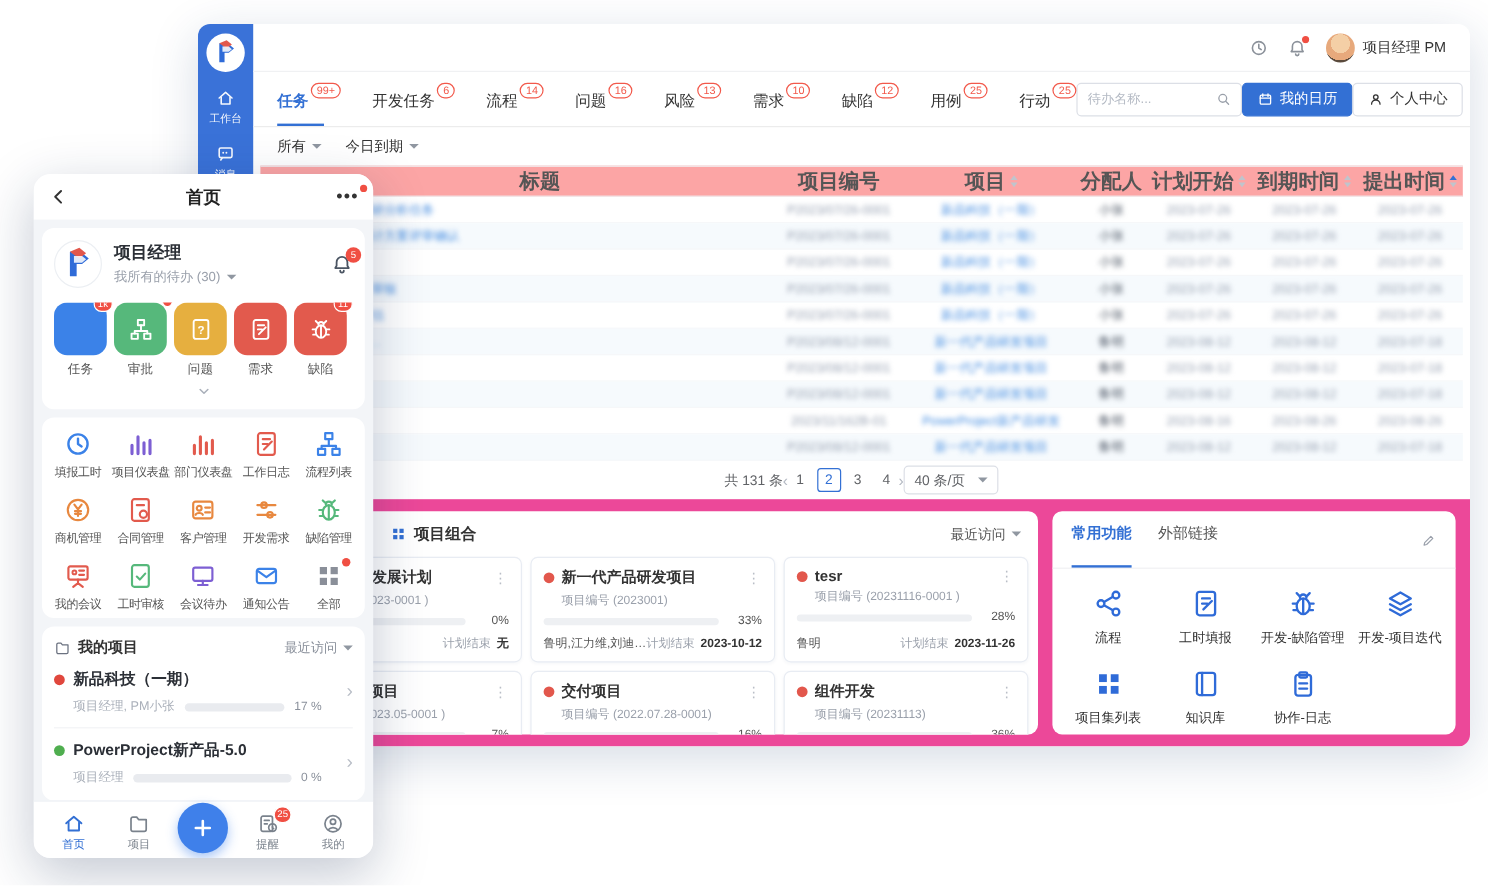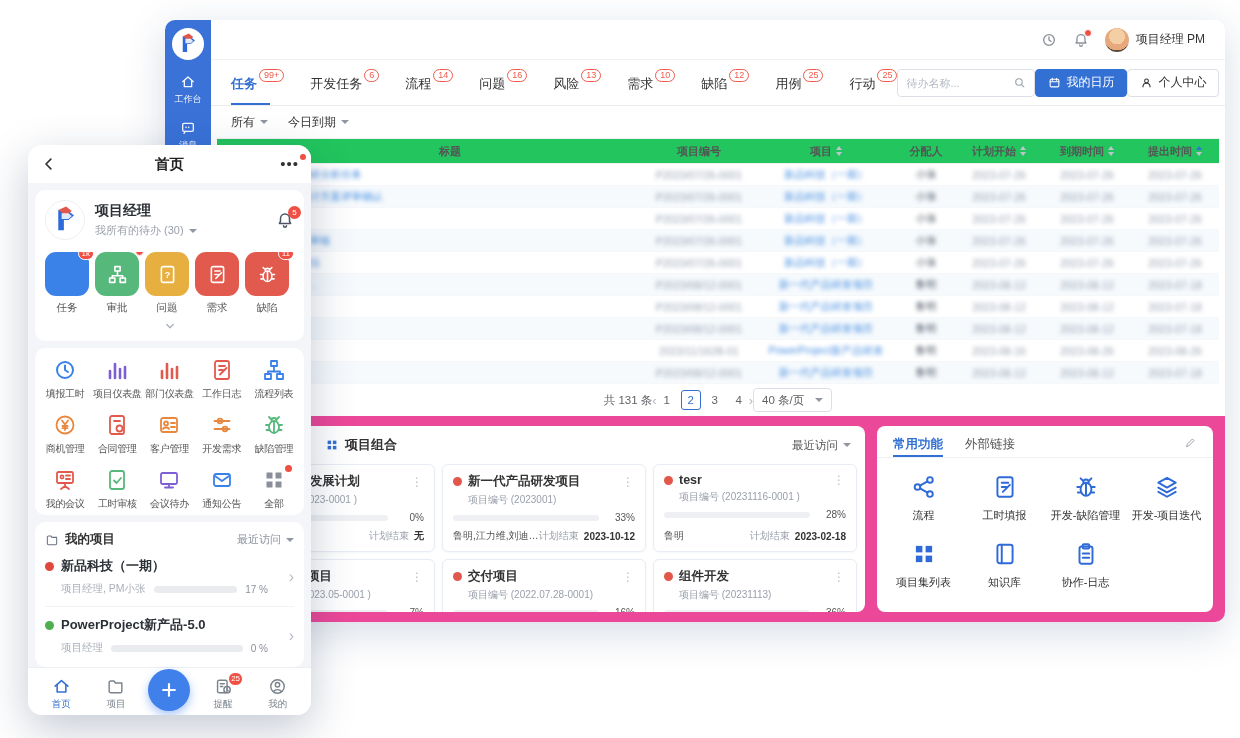--- a/index.html
+++ b/index.html
@@ -41,21 +41,21 @@
   .btn .ic { width:13px; height:13px; }
   .btn-primary { background:#3370d4; color:#fff; border:1px solid #3370d4; }
   .btn-plain { background:#fff; color:#333; border:1px solid #dcdfe6; }
 
   .d-filters { height:32px; display:flex; align-items:center; gap:20px; padding:0 20px; font-size:12px; color:#333; flex-shrink:0; }
   .filter { display:flex; align-items:center; cursor:pointer;justify-content:center; }
   .caret { width:0; height:0; border:4px solid transparent; border-top-color:#9097a1; margin-left:5px; transform:translateY(2px); }
 
   .d-table { padding:0 6px; flex-shrink:0; }
   .thead, .trow { display:flex; align-items:center; }
-  .thead { background:#22c55e; border-top:1px solid #f0f1f3; border-bottom:1px solid #f0f1f3; height:26px; font-size:11px; color:#555; font-weight:bold; }
+  .thead { background:#fca5a5; border-top:1px solid #f0f1f3; border-bottom:1px solid #f0f1f3; height:26px; font-size:17px; color:#555; font-weight:bold; }
   .trow { height:22px; font-size:10.5px; border-bottom:1px solid #f6f7f9; }
   .trow:nth-child(even) { background:#f6fafd; }
   .col-chk { width:36px; display:flex; justify-content:center; flex-shrink:0; }
   .chk-circle { width:11px; height:11px; border:1px solid #c0c4cc; border-radius:50%; }
   .col-title { flex:1; min-width:0; padding-left:4px; }
   .col-code { width:112px; flex-shrink:0; }
   .col-proj { width:142px; flex-shrink:0; }
   .col-asg { width:58px; flex-shrink:0; }
   .col-date { width:88px; flex-shrink:0; }
   .th { display:flex; align-items:center; gap:4px; }
@@ -95,21 +95,21 @@
   .pc-track { flex:1; height:6px; background:#eef0f3; border-radius:3px; overflow:hidden; }
   .pc-fill { height:100%; background:#5cb463; border-radius:3px; }
   .pc-pct { font-size:10px; color:#555; width:28px; text-align:right; }
   .pc-foot { display:flex; align-items:center; font-size:10px; color:#8a909b; margin-top:auto; }
   .pc-members { flex:1; white-space:nowrap; overflow:hidden; text-overflow:ellipsis; color:#555; }
   .pc-endl { color:#9aa0ab; margin-right:5px; }
   .pc-endv { color:#333; font-weight:bold; white-space:nowrap; }
 
   .qk-panel { width:336px; flex-shrink:0; display:flex; flex-direction:column; }
   .qk-head { display:flex; align-items:center; gap:22px; padding:10px 16px 0; border-bottom:1px solid #f0f1f3; }
-  .qk-tab { font-size:12.5px; color:#555; padding-bottom:4px; position:relative; cursor:pointer; white-space:nowrap; }
+  .qk-tab { font-size:12.5px; color:#555; padding-bottom:20px; position:relative; cursor:pointer; white-space:nowrap; }
   .qk-tab.active { color:#3370d4; font-weight:bold; }
   .qk-tab.active::after { content:""; position:absolute; left:0; right:0; bottom:0; height:2px; background:#3370d4; }
   .qk-edit { margin-left:auto; color:#9aa0ab; display:flex; align-items:center; padding-bottom:8px; }
   .qk-edit .ic { width:13px; height:13px; }
   .qk-grid { display:grid; grid-template-columns:repeat(4,1fr); row-gap:18px; padding:16px 6px; }
   .qk-item { display:flex; flex-direction:column; align-items:center; gap:8px; cursor:pointer; }
   .qk-item .ic { width:26px; height:26px; color:#2f6bd8; }
   .qk-label { font-size:11px; color:#333; white-space:nowrap; }
 
   
@@ -661,21 +661,21 @@
                   <span class="pc-more">⋮</span>
                 </div>
                 <div class="pc-code">项目编号 (20231116-0001 )</div>
                 <div class="pc-barrow">
                   <span class="pc-track"><span class="pc-fill" style="width: 28%;"></span></span>
                   <span class="pc-pct">28%</span>
                 </div>
                 <div class="pc-foot">
                   <span class="pc-members">鲁明</span>
                   <span class="pc-endl">计划结束</span>
-                  <span class="pc-endv">2023-02-18</span>
+                  <span class="pc-endv">2023-11-26</span>
                 </div>
               </div>
               <div class="pcard">
                 <div class="pc-top">
                   <span class="pc-dot"></span>
                   <span class="pc-name">智能硬件项目</span>
                   <span class="pc-more">⋮</span>
                 </div>
                 <div class="pc-code">项目编号 (2023.05-0001 )</div>
                 <div class="pc-barrow">

